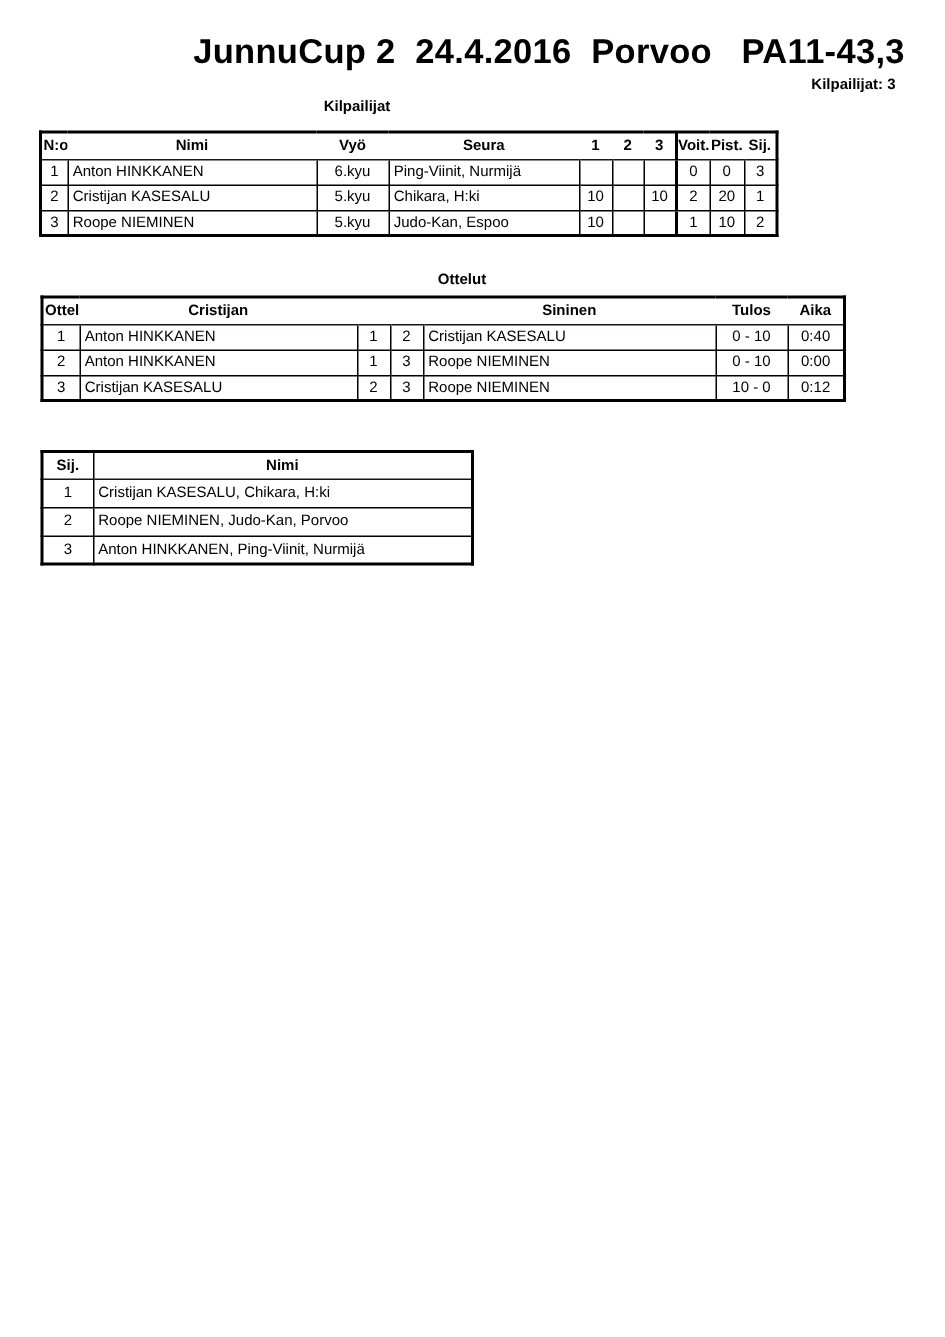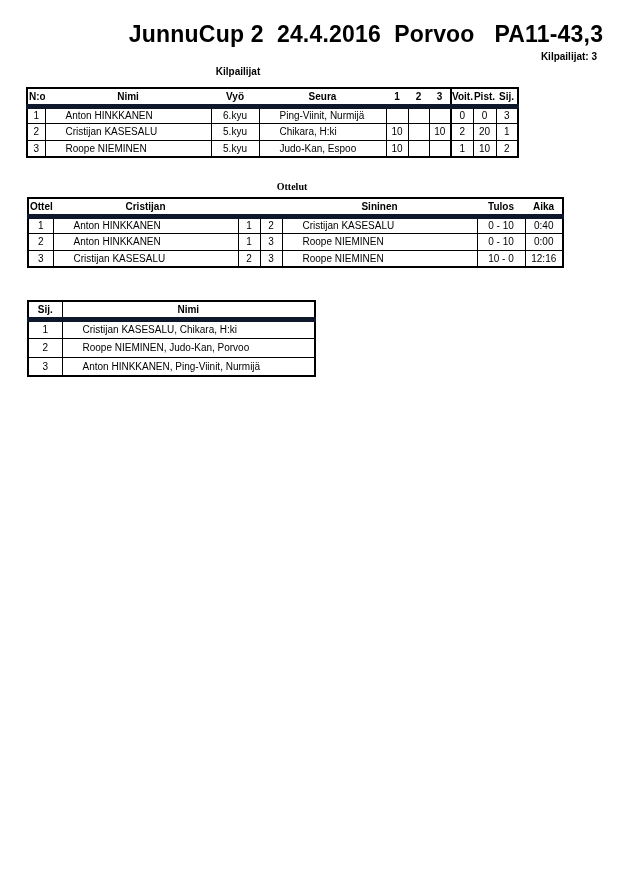--- a/index.html
+++ b/index.html
@@ -29,41 +29,41 @@
     margin-left: 16px;
   }
   .section-heading {
     position: absolute;
     transform: translateX(-50%);
     font-size: 10px;
     font-weight: bold;
     white-space: nowrap;
   }
   .h-competitors { top: 66px; left: 238px; }
-  .h-matches    { top: 181px; left: 292px; font-family: Liberation Serif, serif; }
+  .h-matches    { top: 181px; left: 308px; }
   .h-results    { top: 296px; left: 187px; margin-top: 20px; }
 
   table {
     position: absolute;
     border-collapse: collapse;
     table-layout: fixed;
     background: #fff;
     border: 2px solid #000;
   }
   th, td {
     font-size: 10px;
     white-space: nowrap;
     overflow: hidden;
     text-align: center;
     vertical-align: middle;
     padding: 0;
   }
-  th { font-weight: bold; border-bottom: 5px solid #0f172a; height: 18px; }
+  th { font-weight: bold; border-bottom: 1px solid #0f172a; height: 18px; }
   td { border: 1px solid #000; height: 17px; }
-  .al { text-align: left; padding-left: 20px; }
+  .al { text-align: left; padding-left: 3px; }
   .edge { text-align: left; padding-left: 1px; }
   .thick-left { border-left: 2px solid #000 !important; }
 
   .t-competitors { left: 26px; top: 87px;  width: 491px; }
   .t-matches     { left: 27px; top: 197px; width: 535px; }
   .t-results     { left: 27px; top: 300px; width: 287px; }
   .t-results td  { height: 19px; }
   .t-results th  { border-right: 1px solid #000; }
   .t-results th:last-child { border-right: none; }
 </style>
@@ -184,21 +184,21 @@
       <td>0 - 10</td>
       <td>0:00</td>
     </tr>
     <tr>
       <td>3</td>
       <td class="al">Cristijan KASESALU</td>
       <td>2</td>
       <td>3</td>
       <td class="al">Roope NIEMINEN</td>
       <td>10 - 0</td>
-      <td>12:16</td>
+      <td>0:12</td>
     </tr>
   </tbody>
 </table>
 
 <div class="section-heading h-results">Tulokset</div>
 
 <table class="t-results">
   <colgroup>
     <col style="width:34px">
       <col style="width:253px">

